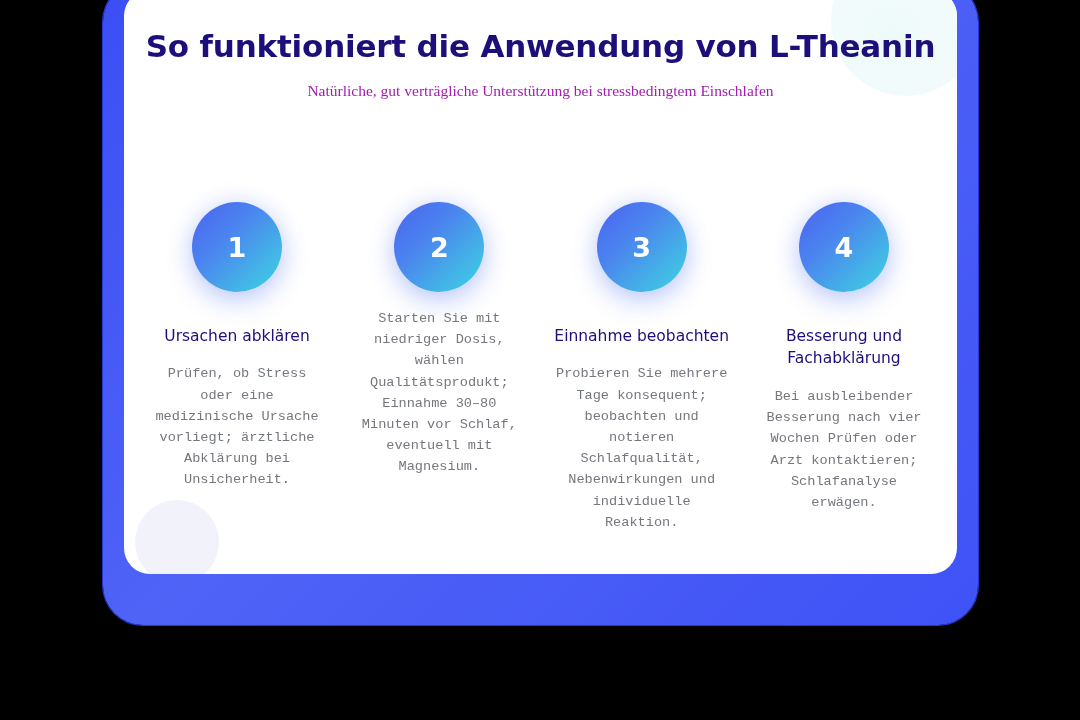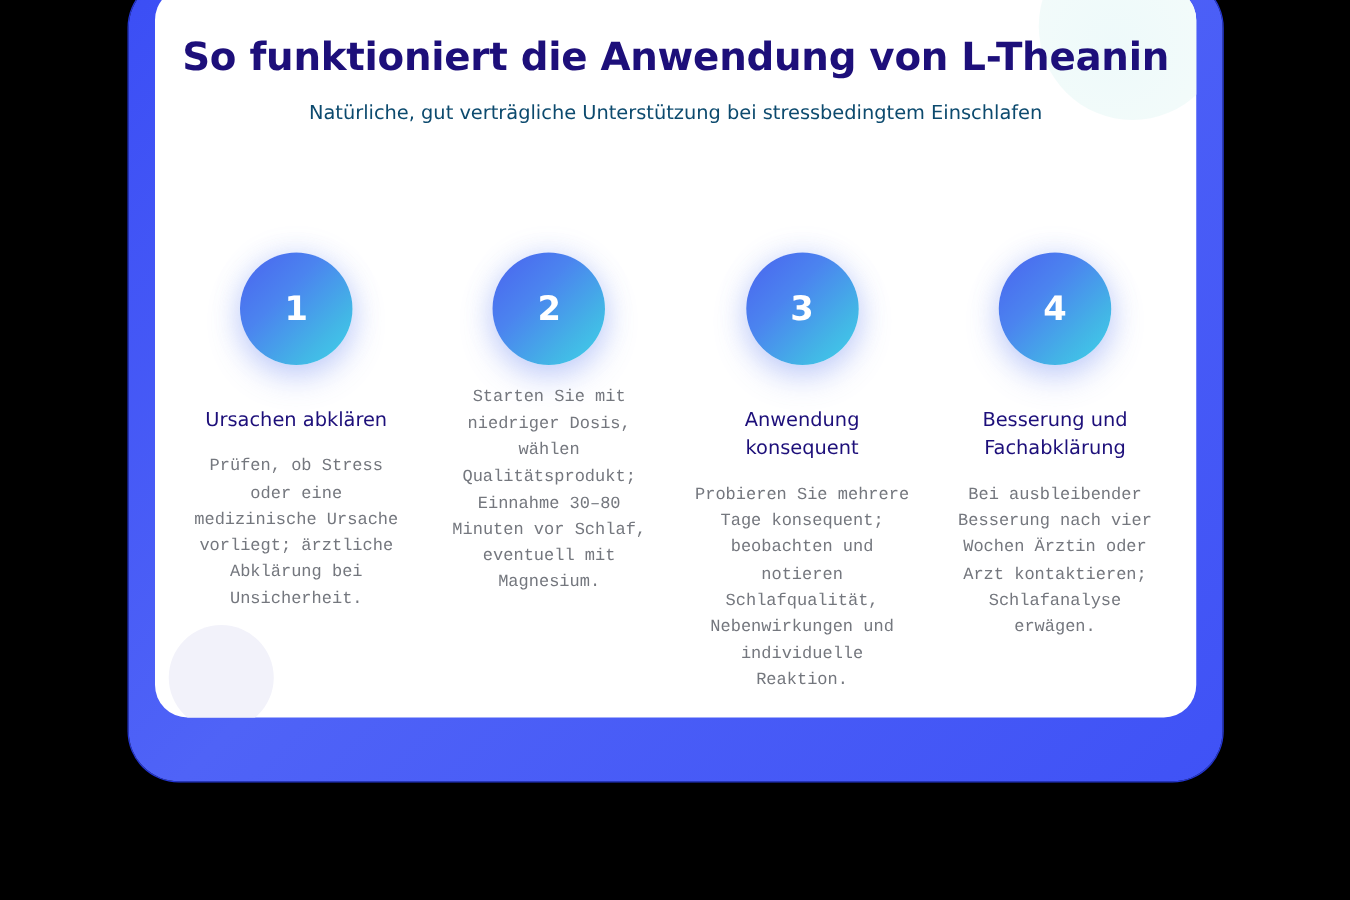--- a/index.html
+++ b/index.html
@@ -79,22 +79,23 @@
     font-weight: 700;
     letter-spacing: -0.2px;
     color: #1d0f7a;
     line-height: 1.2;
   }
   #page-subtitle {
     margin: 0;
     padding-top: 15px;
     font-size: 15.5px;
     font-weight: 400;
-    color: #0c4a6e;
+    color: #a21caf;
     line-height: 1.4;
+    font-family: Liberation Serif, serif;
   }
 
   
   #steps {
     position: absolute;
     left: 18px;
     top: 212px;
     width: 797px;
     display: flex;
     justify-content: space-between;
@@ -168,27 +169,27 @@
         <div class="step-badge">
           <span>2</span>
         </div>
         <div class="step-desc">Starten Sie mit niedriger Dosis, wählen Qualitätsprodukt; Einnahme 30–80 Minuten vor Schlaf, eventuell mit Magnesium.</div>
       </div>
 
       <div class="step">
         <div class="step-badge">
           <span>3</span>
         </div>
-        <div class="step-title">Anwendung konsequent</div>
+        <div class="step-title">Einnahme beobachten</div>
         <div class="step-desc">Probieren Sie mehrere Tage konsequent; beobachten und notieren Schlafqualität, Nebenwirkungen und individuelle Reaktion.</div>
       </div>
 
       <div class="step">
         <div class="step-badge">
           <span>4</span>
         </div>
         <div class="step-title">Besserung und Fachabklärung</div>
-        <div class="step-desc">Bei ausbleibender Besserung nach vier Wochen Ärztin oder Arzt kontaktieren; Schlafanalyse erwägen.</div>
+        <div class="step-desc">Bei ausbleibender Besserung nach vier Wochen Prüfen oder Arzt kontaktieren; Schlafanalyse erwägen.</div>
       </div>
 
     </div>
   </div>
 </div>
 
 </body></html>

